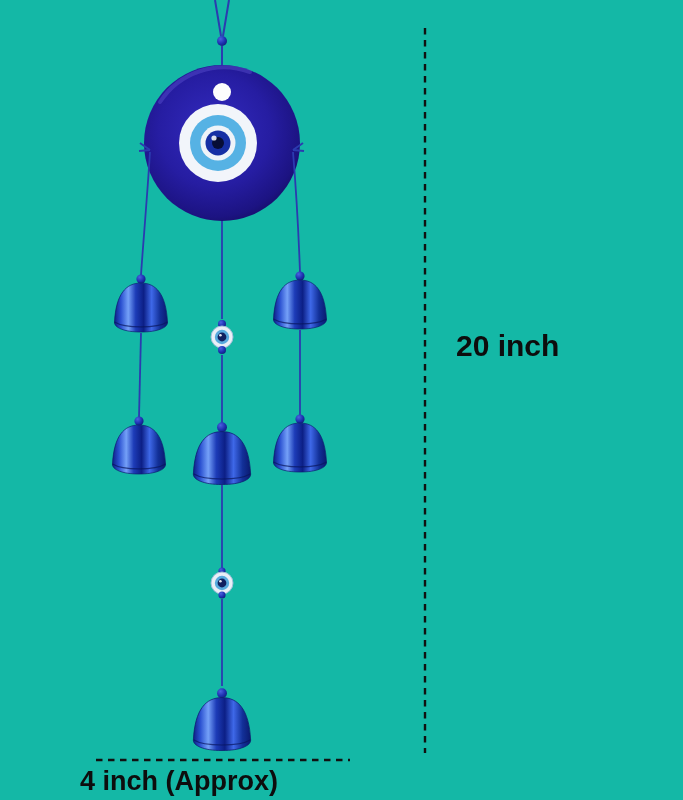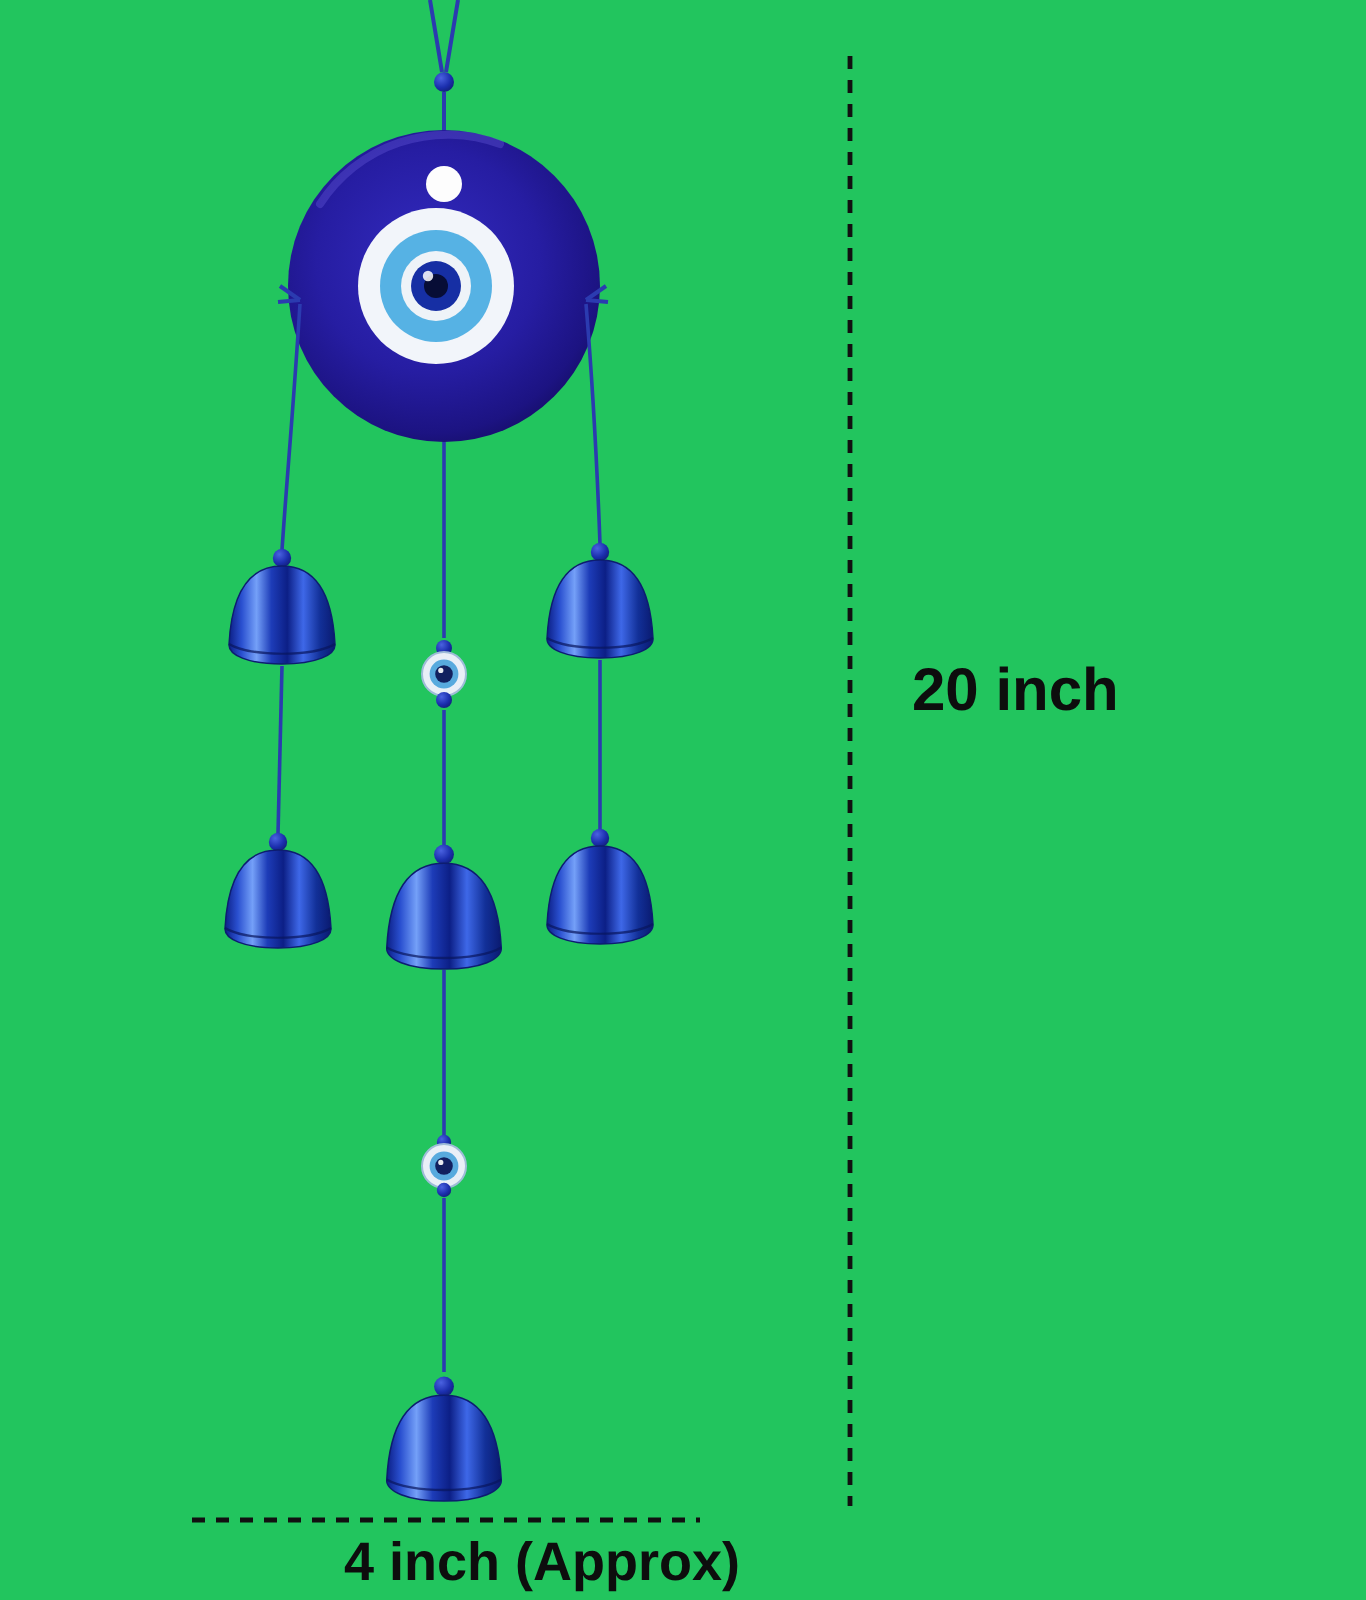--- a/index.html
+++ b/index.html
@@ -1,20 +1,20 @@
 <!DOCTYPE html>
 <html><head>
 <meta charset="utf-8">
 <style>
   html, body { margin: 0; padding: 0; background: #ffffff; }
   .stage {
     position: relative;
     width: 683px;
     height: 800px;
-    background: #22c55e;
+    background: #14b8a6;
     overflow: hidden;
     font-family: "Liberation Sans", sans-serif;
   }
   .chime-svg { position: absolute; left: 0; top: 0; }
   .dim-label {
     position: absolute;
     color: #0d0d0d;
     font-weight: 700;
   }
   .height-label {
@@ -24,21 +24,21 @@
     font-size: 30px;
     line-height: 1.18;
     text-align: left;
     padding-left: 16px;
   }
   .width-label {
     left: 80px;
     top: 766px;
     width: 290px;
     font-size: 27px;
-    text-align: right;
+    text-align: left;
   }
 </style>
 </head>
 <body>
 
 <div class="stage">
 
   <svg class="chime-svg" width="683" height="800" viewBox="0 0 683 800">
     <defs>
       <radialGradient id="discGrad" cx="45%" cy="42%" r="65%">

